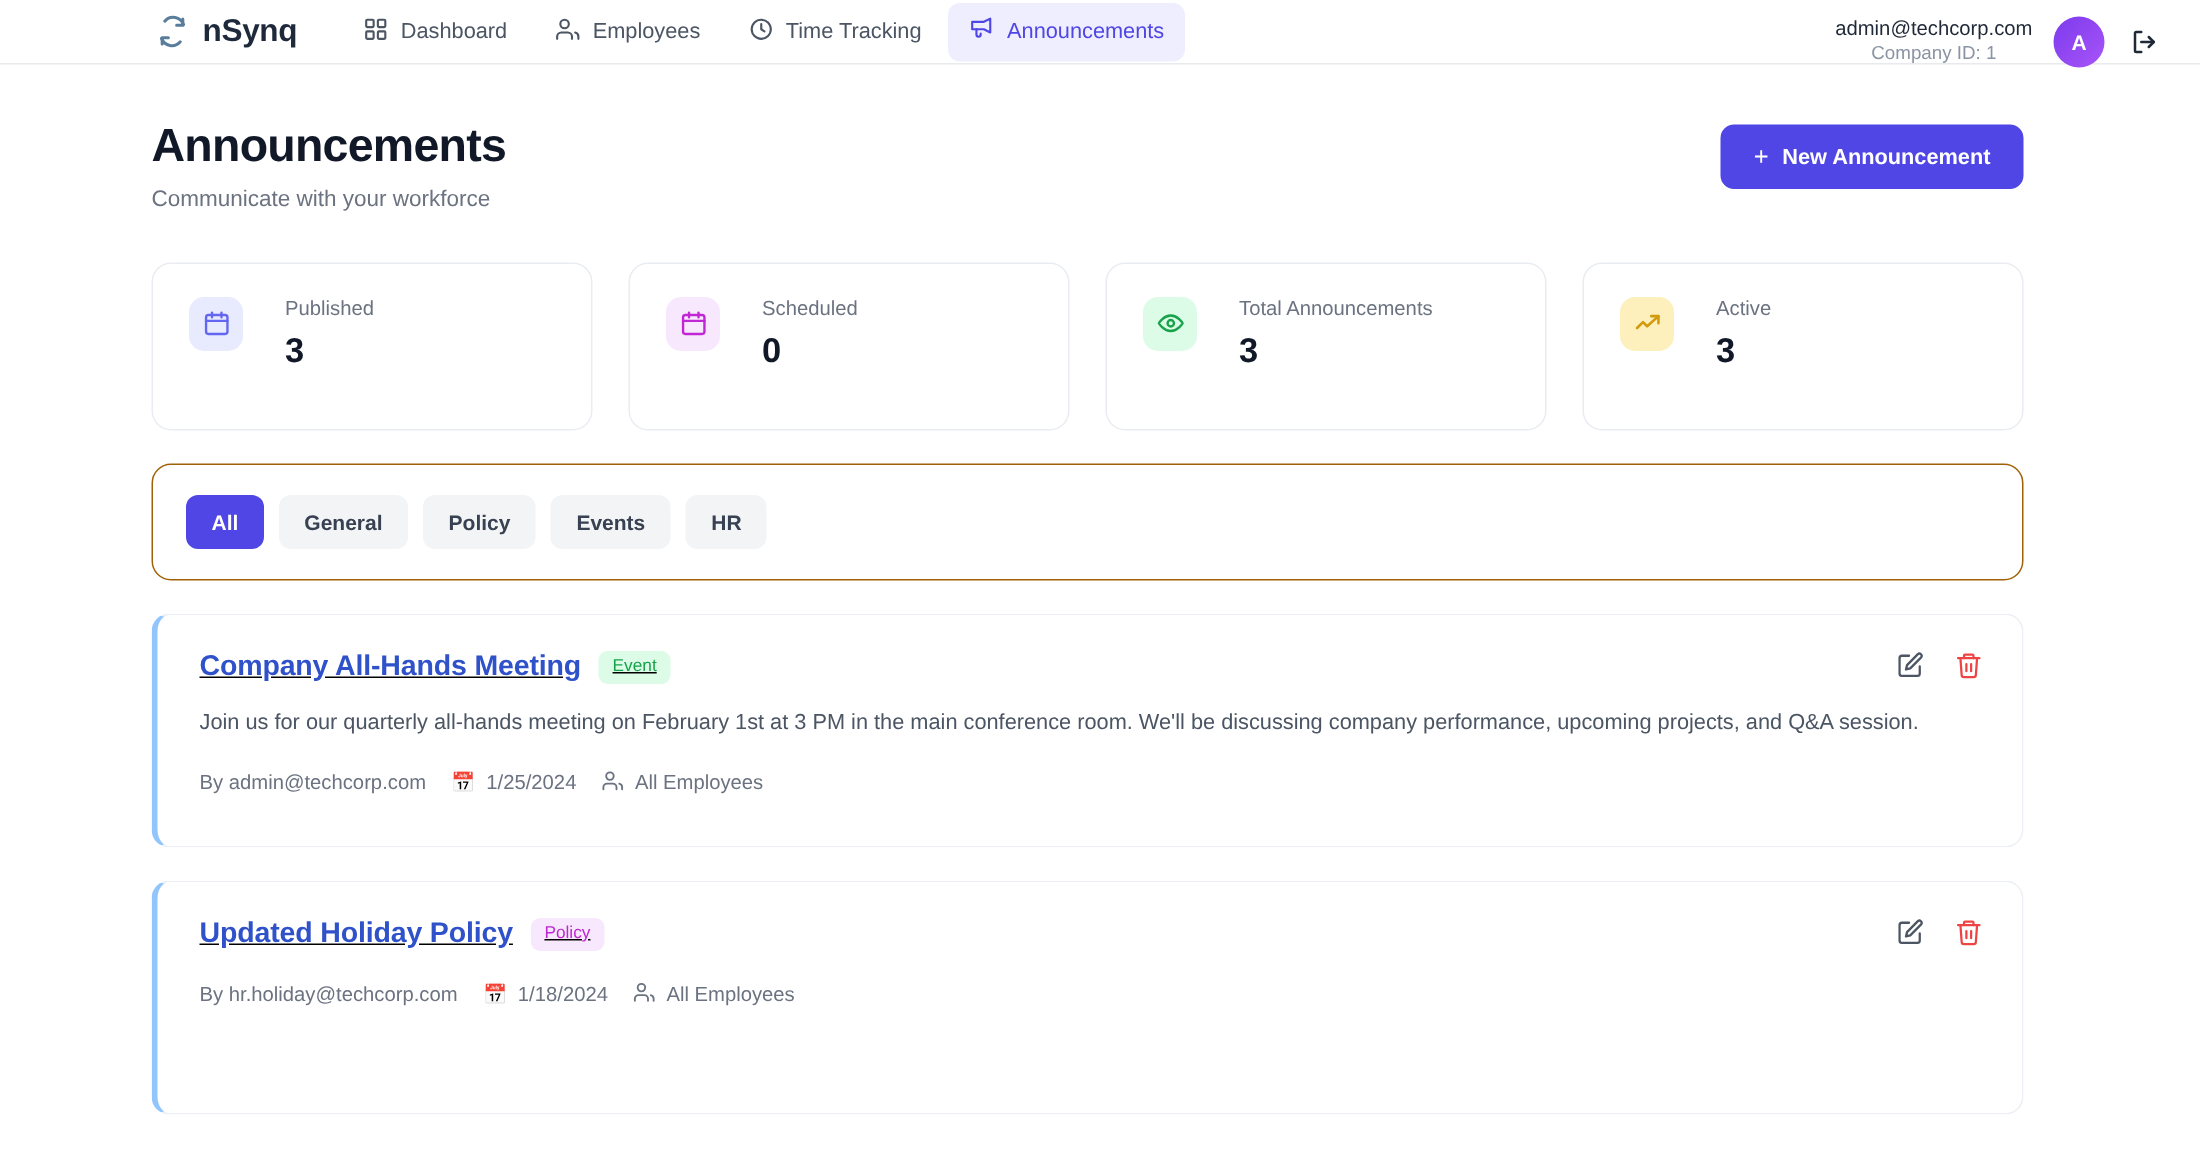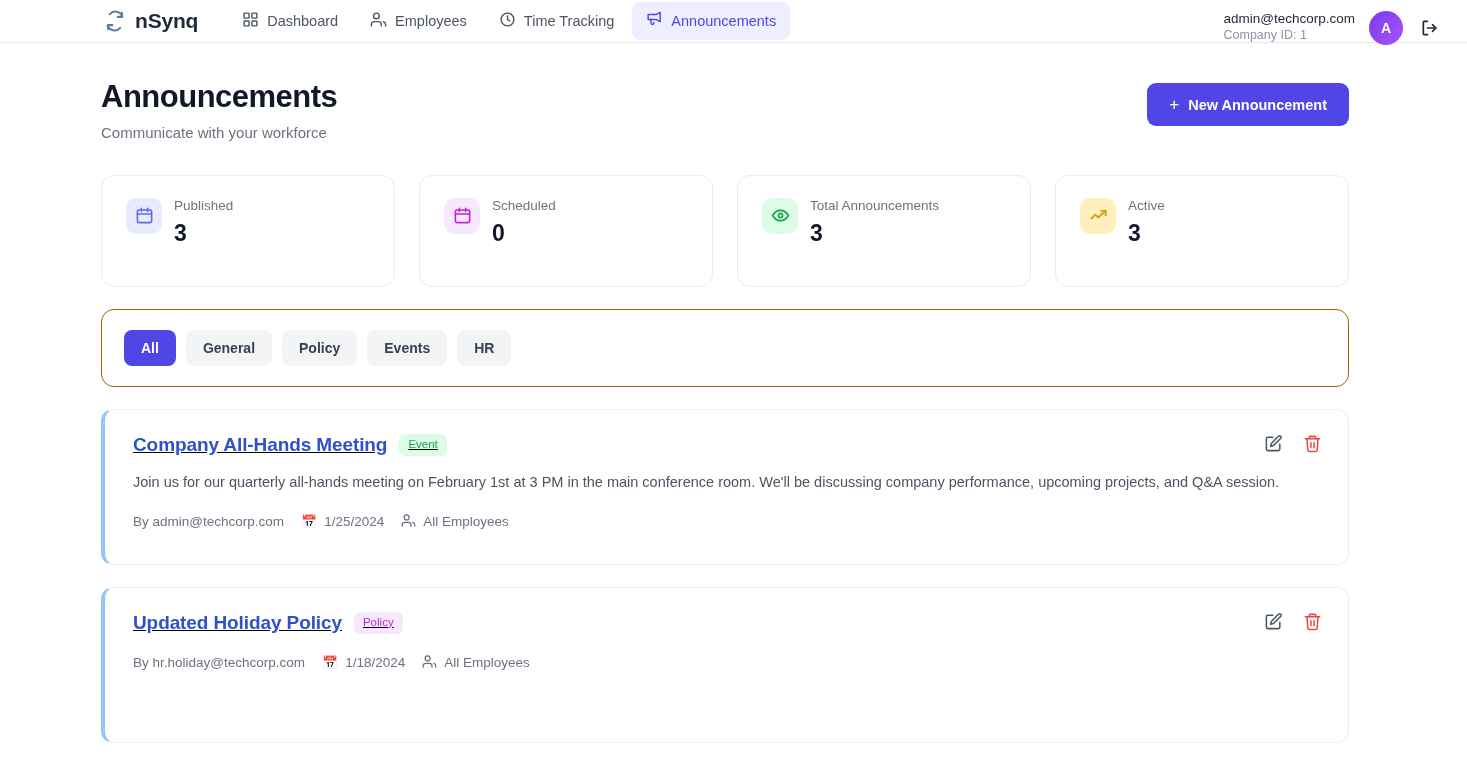--- a/index.html
+++ b/index.html
@@ -48,21 +48,21 @@
 
   .nav-right {
     position: absolute;
     right: 24px;
     top: 0;
     height: 55px;
     display: flex;
     align-items: center;
     gap: 14px;
   }
-  .user-block { text-align: left; line-height: 1.25; }
+  .user-block { text-align: center; line-height: 1.25; }
   .user-email { font-size: 13.5px; color: #1f2937; }
   .user-company { font-size: 12.5px; color: #8b94a3; }
   .avatar {
     width: 34px; height: 34px; border-radius: 50%;
     background: linear-gradient(135deg, #7c3aed 0%, #a855f7 100%);
     color: #fff; font-size: 14px; font-weight: 600;
     display: flex; align-items: center; justify-content: center;
   }
   .logout-btn {
     width: 26px; height: 26px;
@@ -89,21 +89,21 @@
   .plus-ic { font-size: 17px; font-weight: 400; line-height: 1; }
 
   
   .stats {
     display: grid; grid-template-columns: repeat(4, 1fr);
     gap: 24px; margin-top: 34px;
   }
   .stat-card {
     border: 1px solid #e9ecf1; border-radius: 13px;
     background: #fff; padding: 22px 24px; height: 112px;
-    display: flex; align-items: flex-start; gap: 12px;
+    display: flex; align-items: flex-start; gap: 28px;
   }
   .stat-ic {
     width: 36px; height: 36px; border-radius: 10px; flex: none;
     display: flex; align-items: center; justify-content: center;
   }
   .stat-ic svg { width: 19px; height: 19px; }
   .stat-label { font-size: 13.5px; color: #6b7280; line-height: 1.2; }
   .stat-value { font-size: 23px; font-weight: 600; color: #111827; margin-top: 6px; }
 
   

